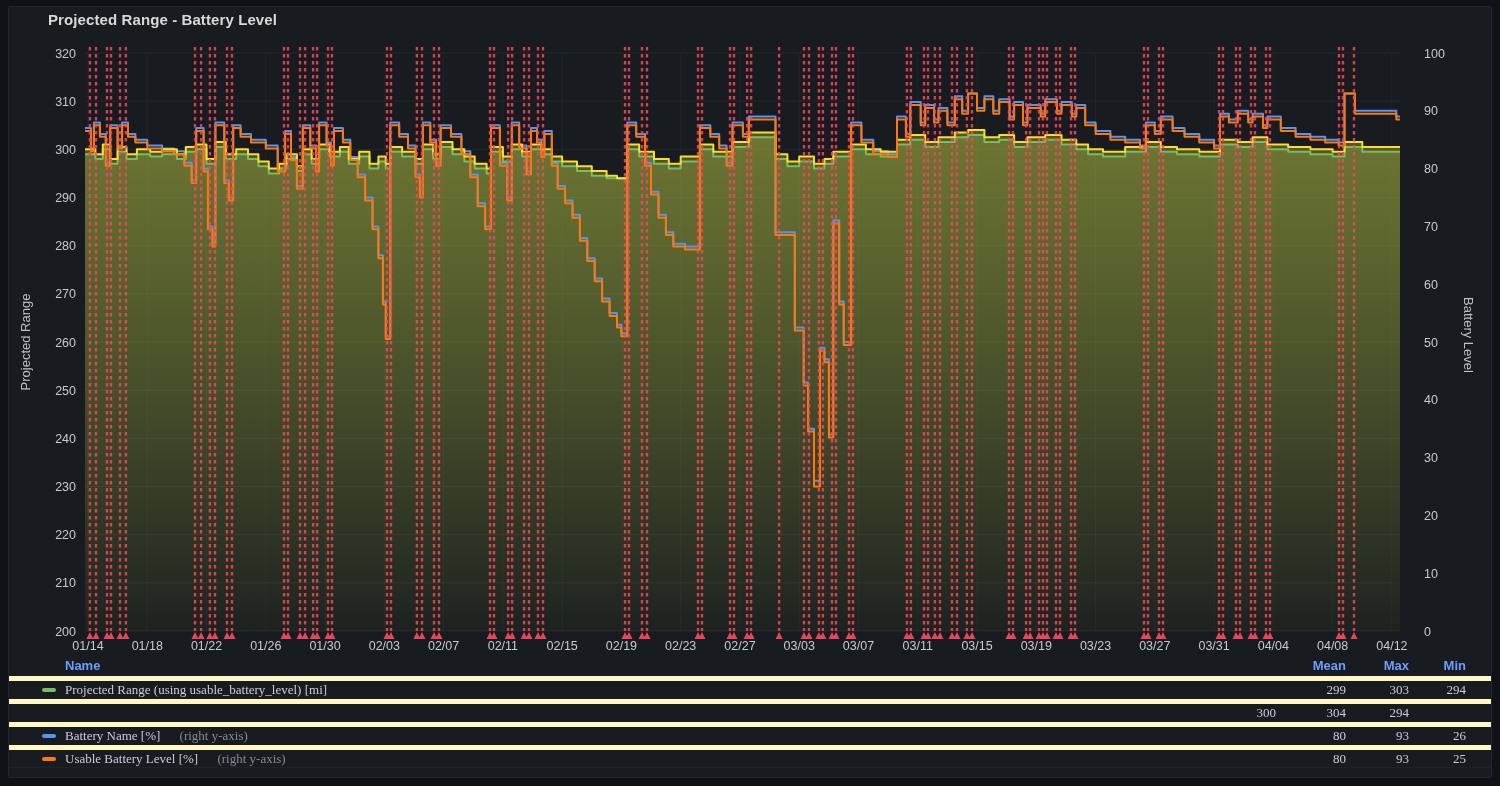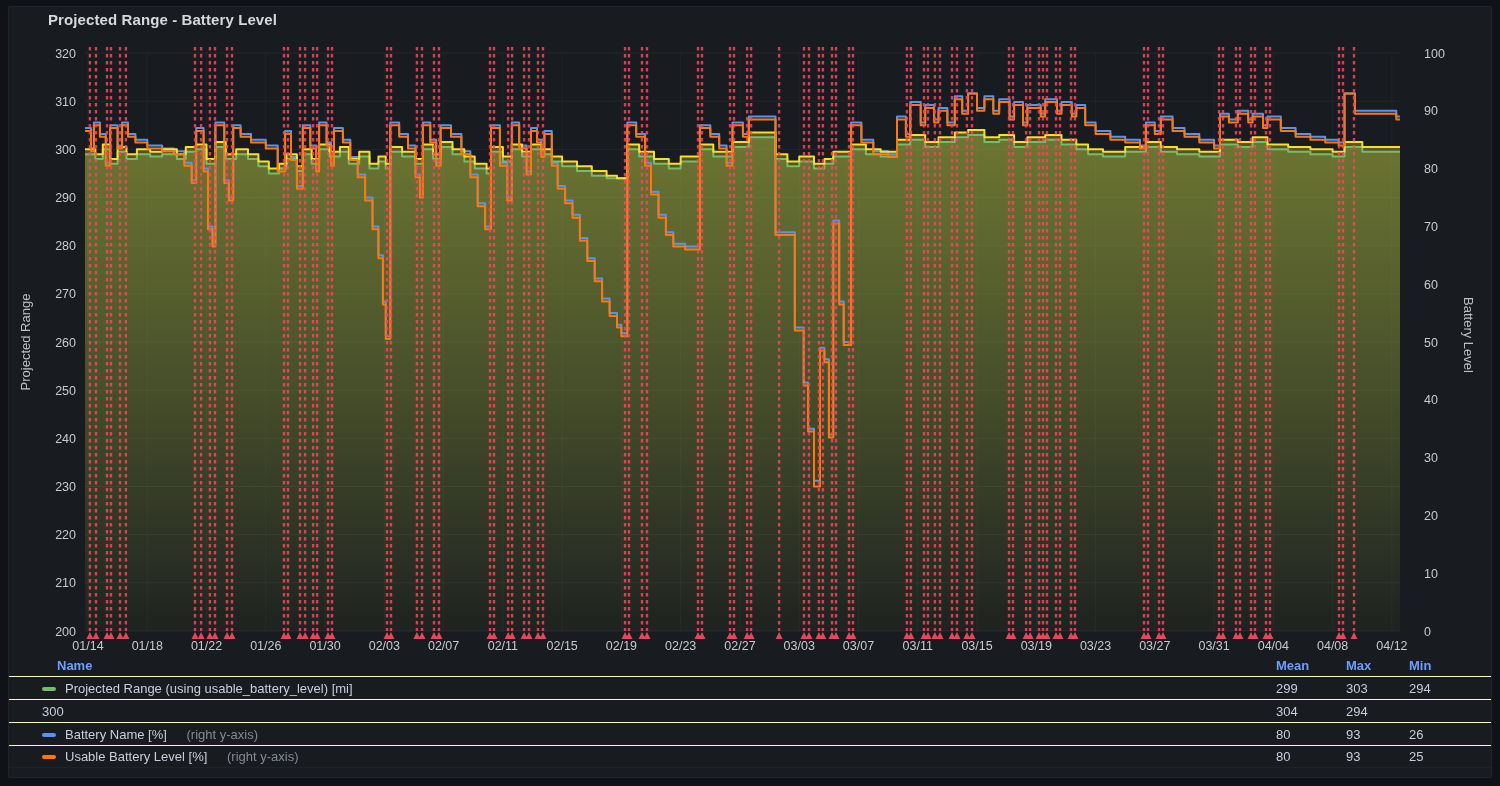--- a/index.html
+++ b/index.html
@@ -19,25 +19,25 @@
   }
   #chart { position:absolute; left:0; top:36px; }
   .legend { position:absolute; left:9px; top:654px; width:1482px; font-size:13px; }
   .lg-head, .lg-row {
     display:grid;
     grid-template-columns:1fr 70px 63px 57px;
     align-items:center;
     padding:0 25px 0 33px;
   }
   .lg-head { height:22px; color:#6e9fff; font-weight:700; }
-  .lg-head .hname { margin-left:15px; }
+  .lg-head .hname { margin-left:23px; }
   .lg-head .num { font-weight:700; }
-  .lg-row { height:23px; border-top:1px solid #fef9c3; color:#ccccdc; }
+  .lg-row { height:23px; border-top:5px solid #fef9c3; color:#ccccdc;font-family:Liberation Serif, serif; }
   .lg-row:last-child { border-bottom:1px solid #202226; }
-  .num { text-align:left; font-variant-numeric:tabular-nums; font-weight:500; }
+  .num { text-align:right; font-variant-numeric:tabular-nums; font-weight:500; }
   .swatch {
     display:inline-block; width:14px; height:4px; border-radius:2px;
     margin-right:9px; vertical-align:2px; background:#888;
   }
   .name-cell { white-space:nowrap; overflow:hidden; }
   .dim { color:#868a92; margin-left:16px; }
 </style>
 </head>
 <body>
 

